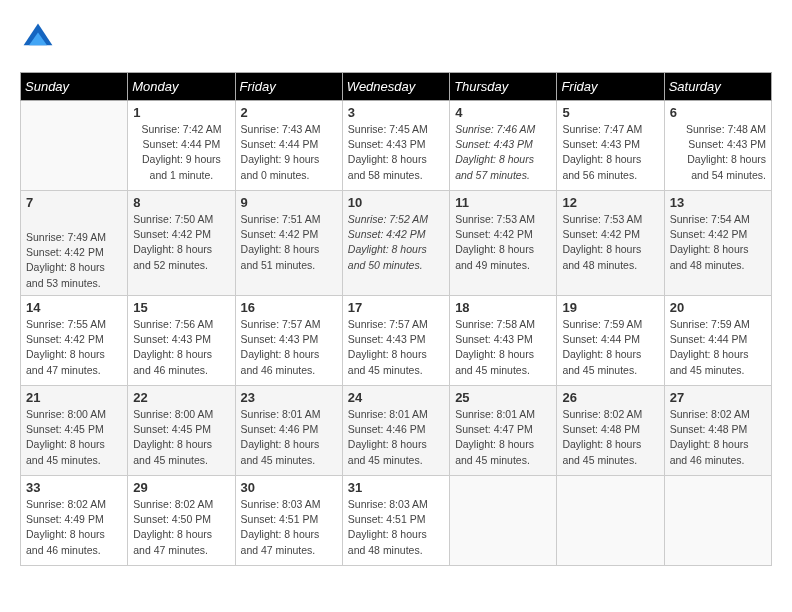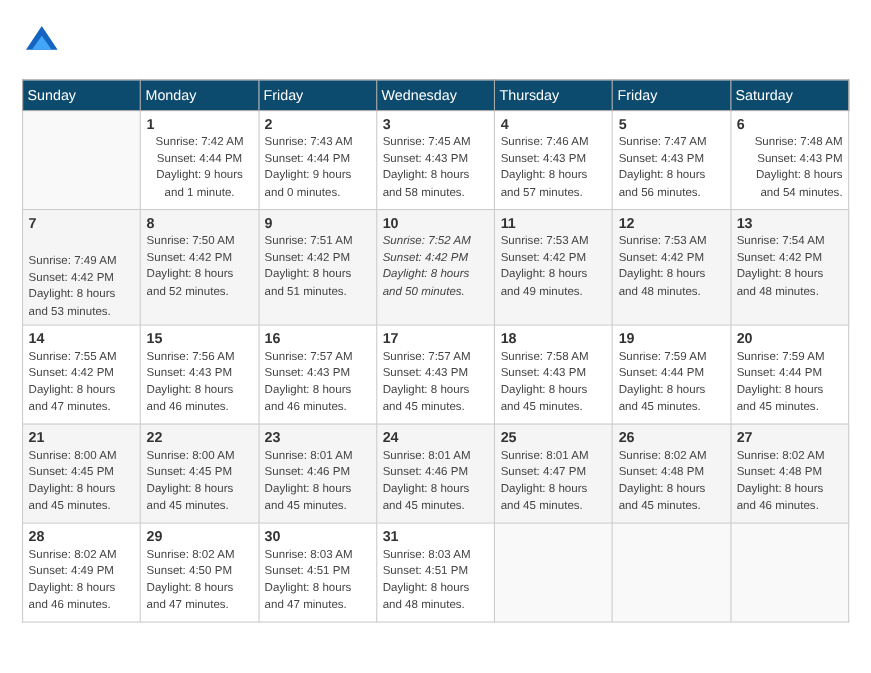--- a/index.html
+++ b/index.html
@@ -43,27 +43,28 @@
     .location {
       font-size: 16px;
       color: #555;
     }
     .calendar {
       width: 100%;
       border-collapse: collapse;
       font-size: 11px;
     }
     .calendar th {
-      background-color: #0c4a6e;
+      background-color: #000000;
       color: #fff;
       padding: 6px 4px;
       text-align: left;
       font-size: 13px;
       font-weight: normal;
       border: 1px solid #aaa;
+      font-style: italic;
     }
     .calendar td {
       vertical-align: top;
       border: 1px solid #ccc;
       padding: 4px 5px;
       width: calc(100% / 7);
       height: 90px;
       background: #fff;
     }
     .calendar td.empty {
@@ -133,21 +134,21 @@
         </td>
         <td>
           <div class="day-number">3</div>
           <div class="day-info" style="white-space: pre-line;">Sunrise: 7:45 AM
 Sunset: 4:43 PM
 Daylight: 8 hours
 and 58 minutes.</div>
         </td>
         <td>
           <div class="day-number">4</div>
-          <div class="day-info" style="white-space: pre-line;">Sunrise: 7:46 AM
+          <div class="day-info" style="white-space: pre-line; font-style: italic;">Sunrise: 7:46 AM
 Sunset: 4:43 PM
 Daylight: 8 hours
 and 57 minutes.</div>
         </td>
         <td>
           <div class="day-number">5</div>
           <div class="day-info" style="white-space: pre-line;">Sunrise: 7:47 AM
 Sunset: 4:43 PM
 Daylight: 8 hours
 and 56 minutes.</div>
@@ -308,21 +309,21 @@
         <td>
           <div class="day-number">27</div>
           <div class="day-info" style="white-space: pre-line;">Sunrise: 8:02 AM
 Sunset: 4:48 PM
 Daylight: 8 hours
 and 46 minutes.</div>
         </td>
       </tr>
       <tr>
         <td>
-          <div class="day-number">28</div>
+          <div class="day-number">33</div>
           <div class="day-info" style="white-space: pre-line;">Sunrise: 8:02 AM
 Sunset: 4:49 PM
 Daylight: 8 hours
 and 46 minutes.</div>
         </td>
         <td>
           <div class="day-number">29</div>
           <div class="day-info" style="white-space: pre-line;">Sunrise: 8:02 AM
 Sunset: 4:50 PM
 Daylight: 8 hours

